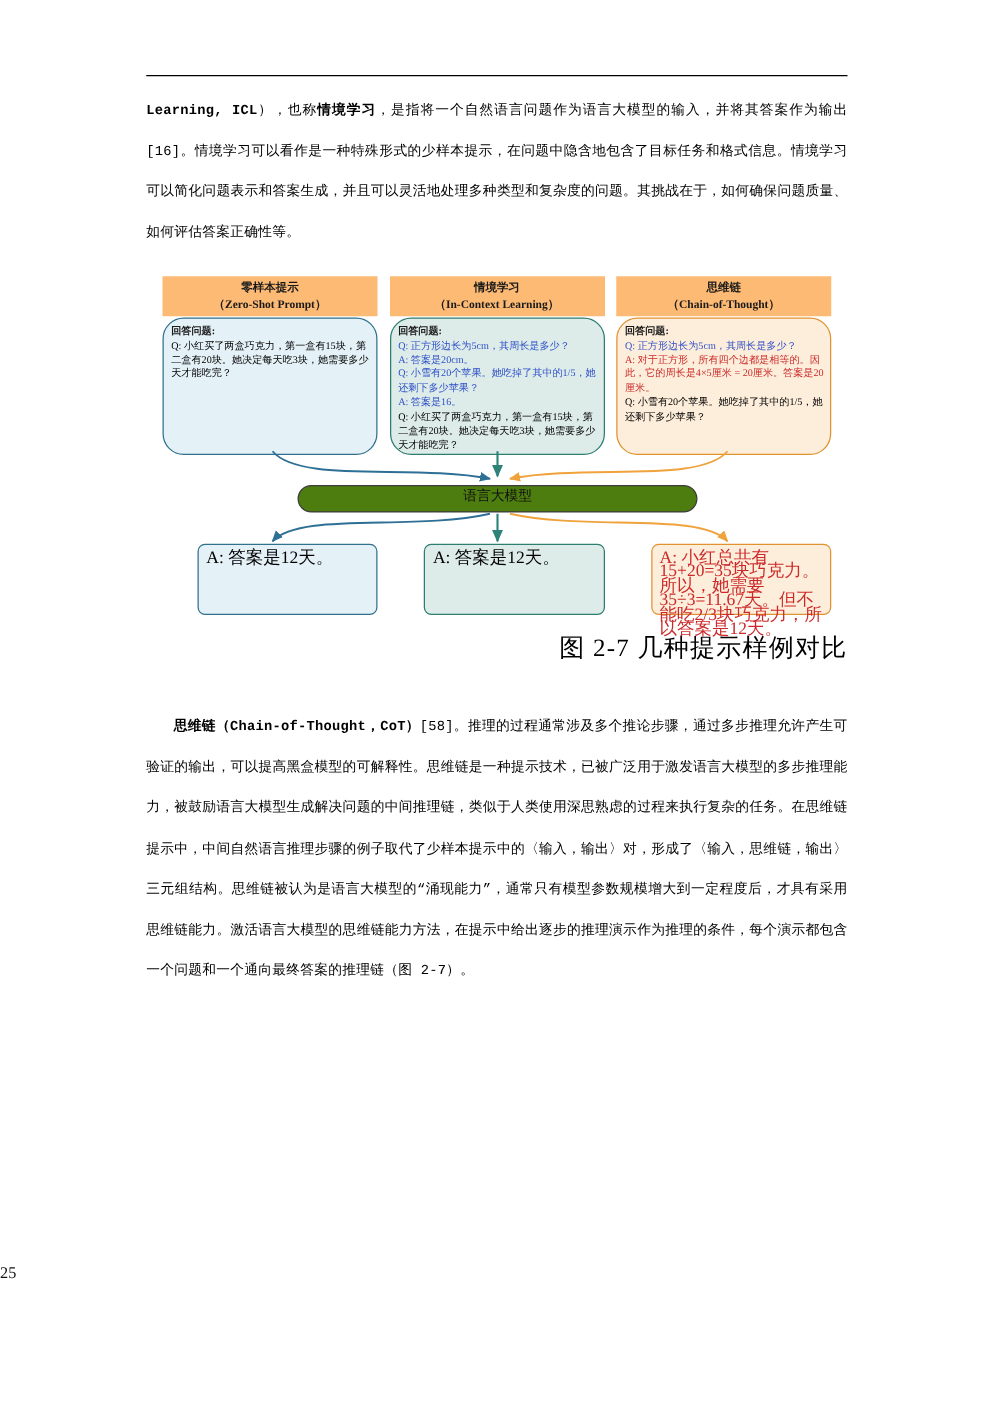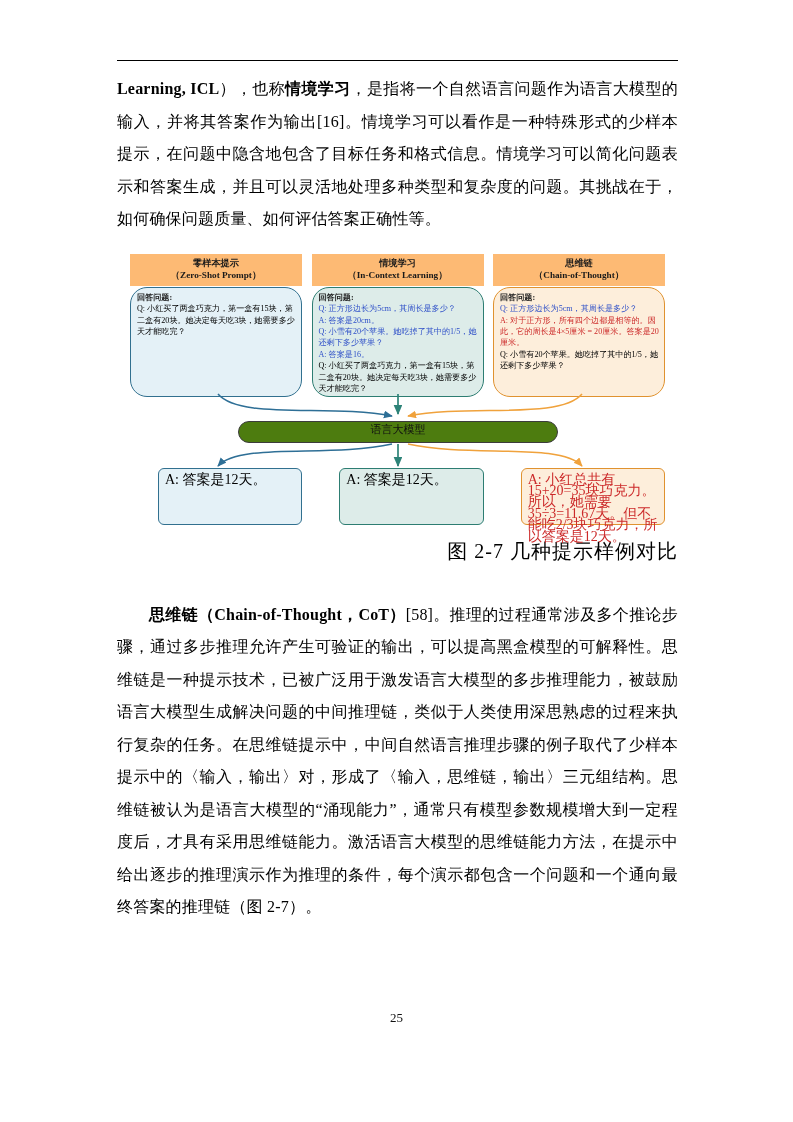--- a/index.html
+++ b/index.html
@@ -24,27 +24,27 @@
     top: 60px;
     width: 561px;
   }
   .header-rule {
     width: 561px;
     height: 0;
     border-top: 1.6px solid #000;
     margin: 0 0 0 0;
   }
   p.body-text {
-    font-size: 16px;
+    font-size: 11px;
     line-height: 32.5px;
     text-align: justify;
     text-justify: inter-ideograph;
     margin: 0;
     letter-spacing: 0.2px;
-    font-family: Liberation Serif, serif;
+    font-family: Liberation Mono, monospace;
   }
   p.para-1 { margin-top: 12px; }
   .b { font-weight: bold; }
   .indent2 { text-indent: 2em; }
 
   
   .figure {
     position: relative;
     width: 535px;
     margin: 18px auto 0 auto;
@@ -134,21 +134,21 @@
     font-size: 20px;
     margin-top: 12px;
     letter-spacing: 1px;
     font-family: "Liberation Serif", "DejaVu Serif", serif;
   }
   .page-number {
     position: absolute;
     left: 0;
     top: 1010px;
     width: 793px;
-    text-align: center;
+    text-align: left;
     font-size: 13px;
     color: #111;
   }
 </style>
 </head>
 <body>
 
 <div id="page">
 
   <div class="content">

